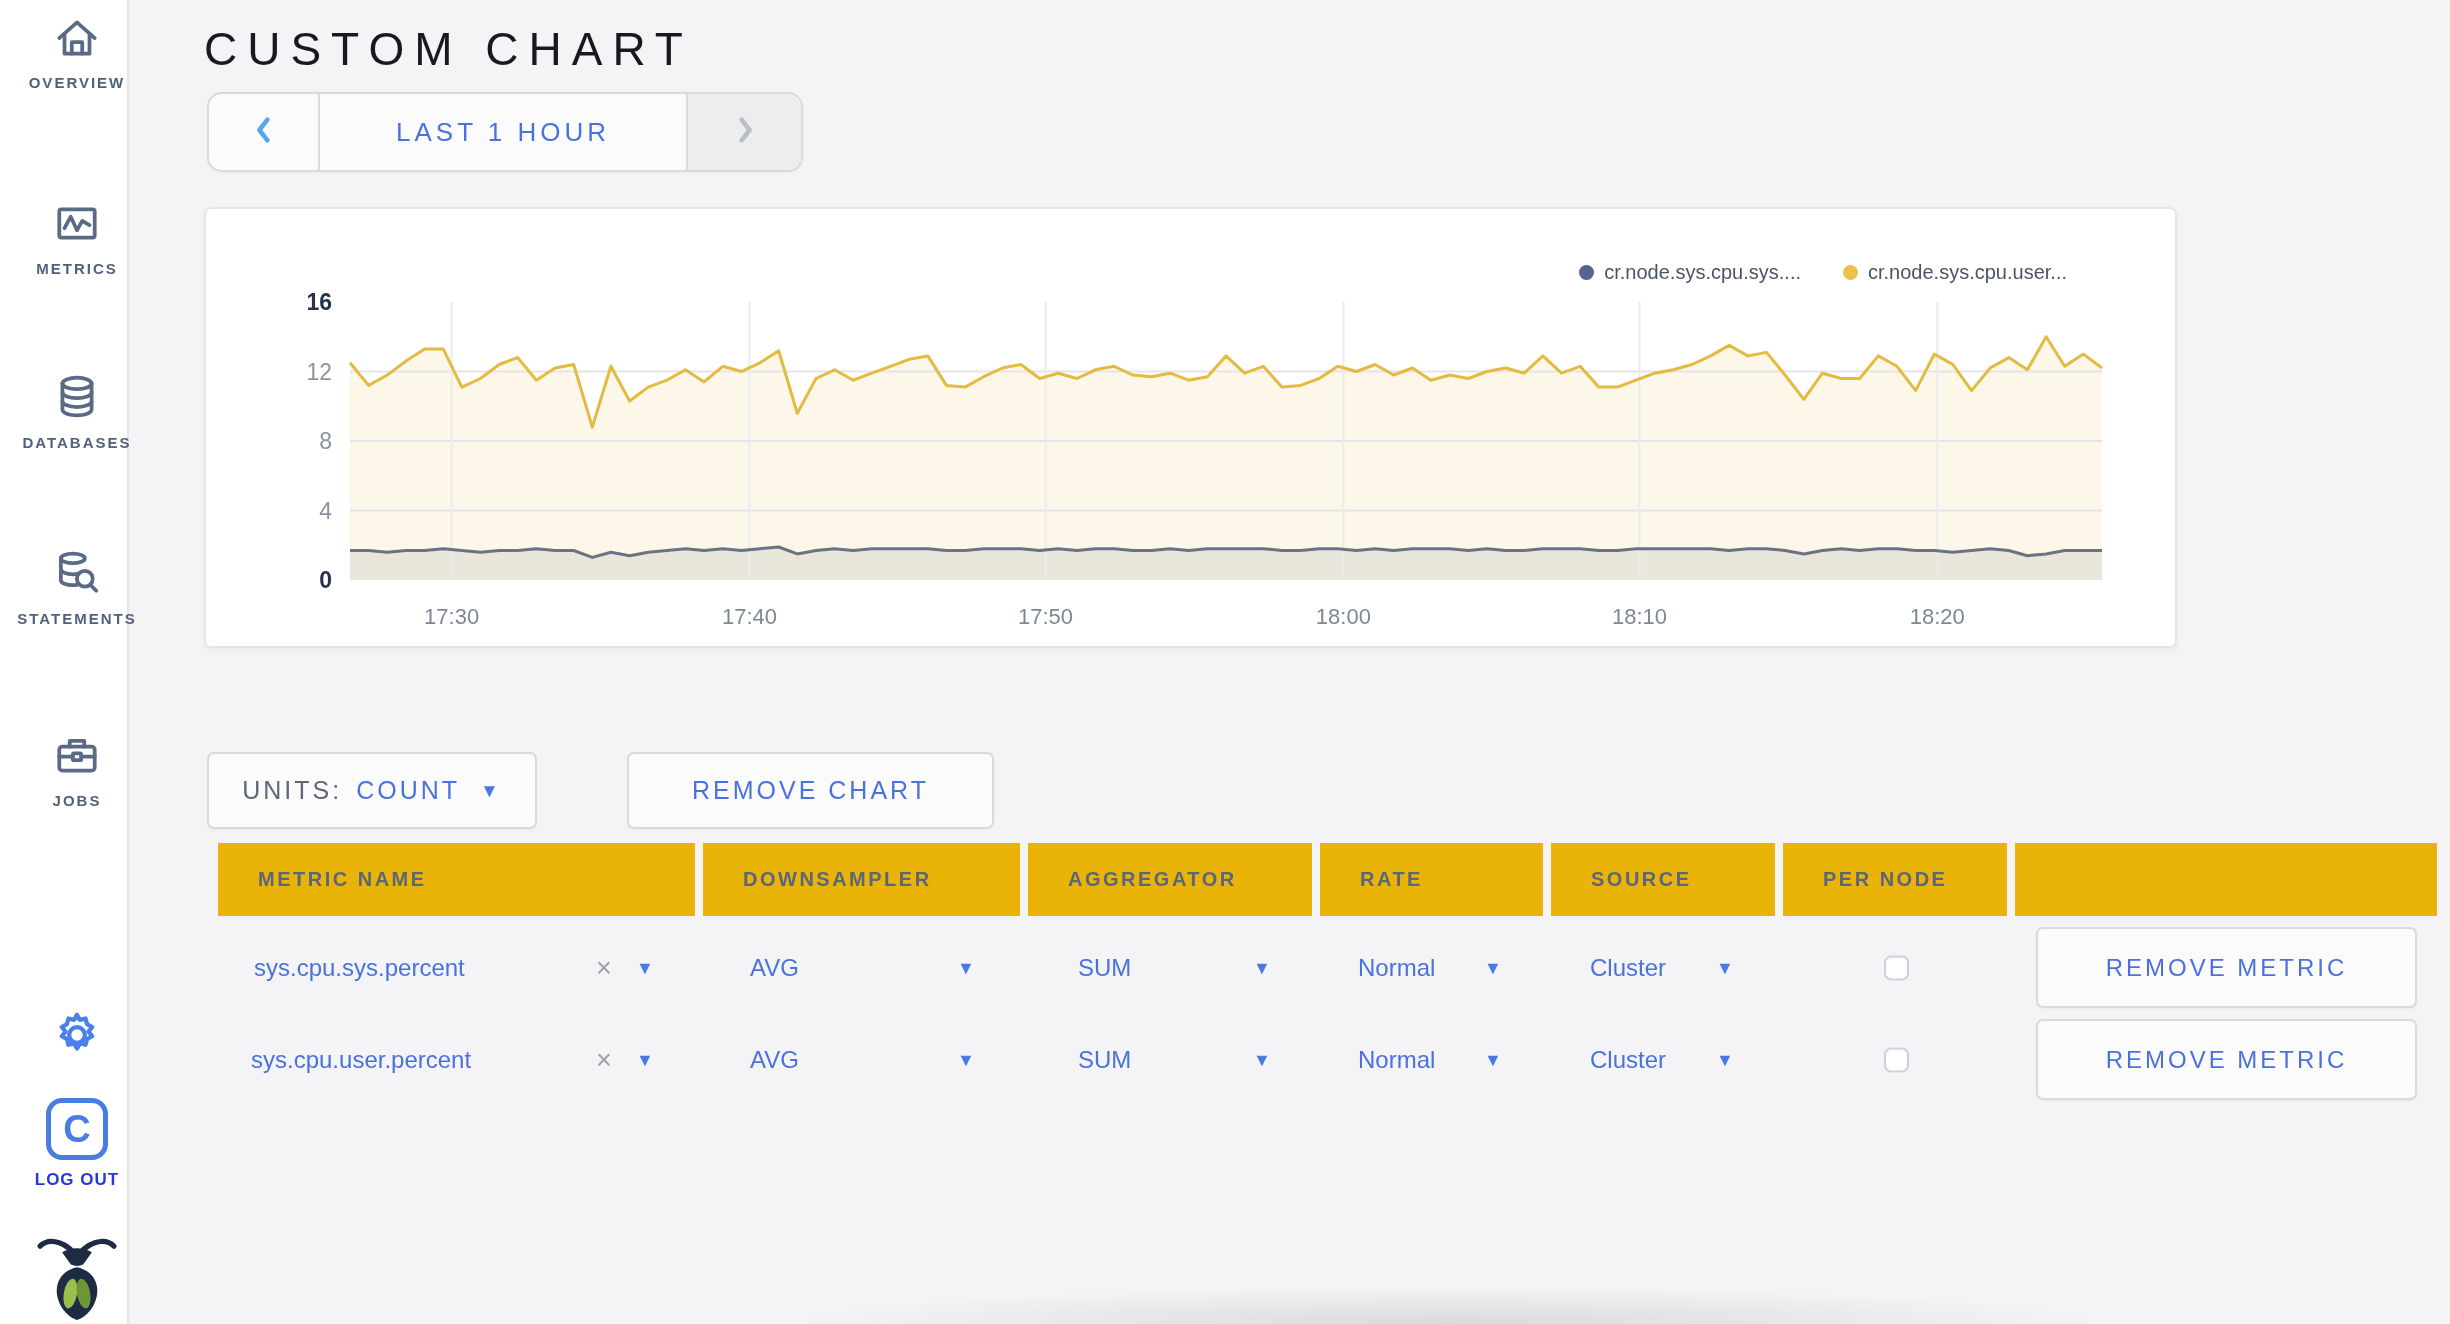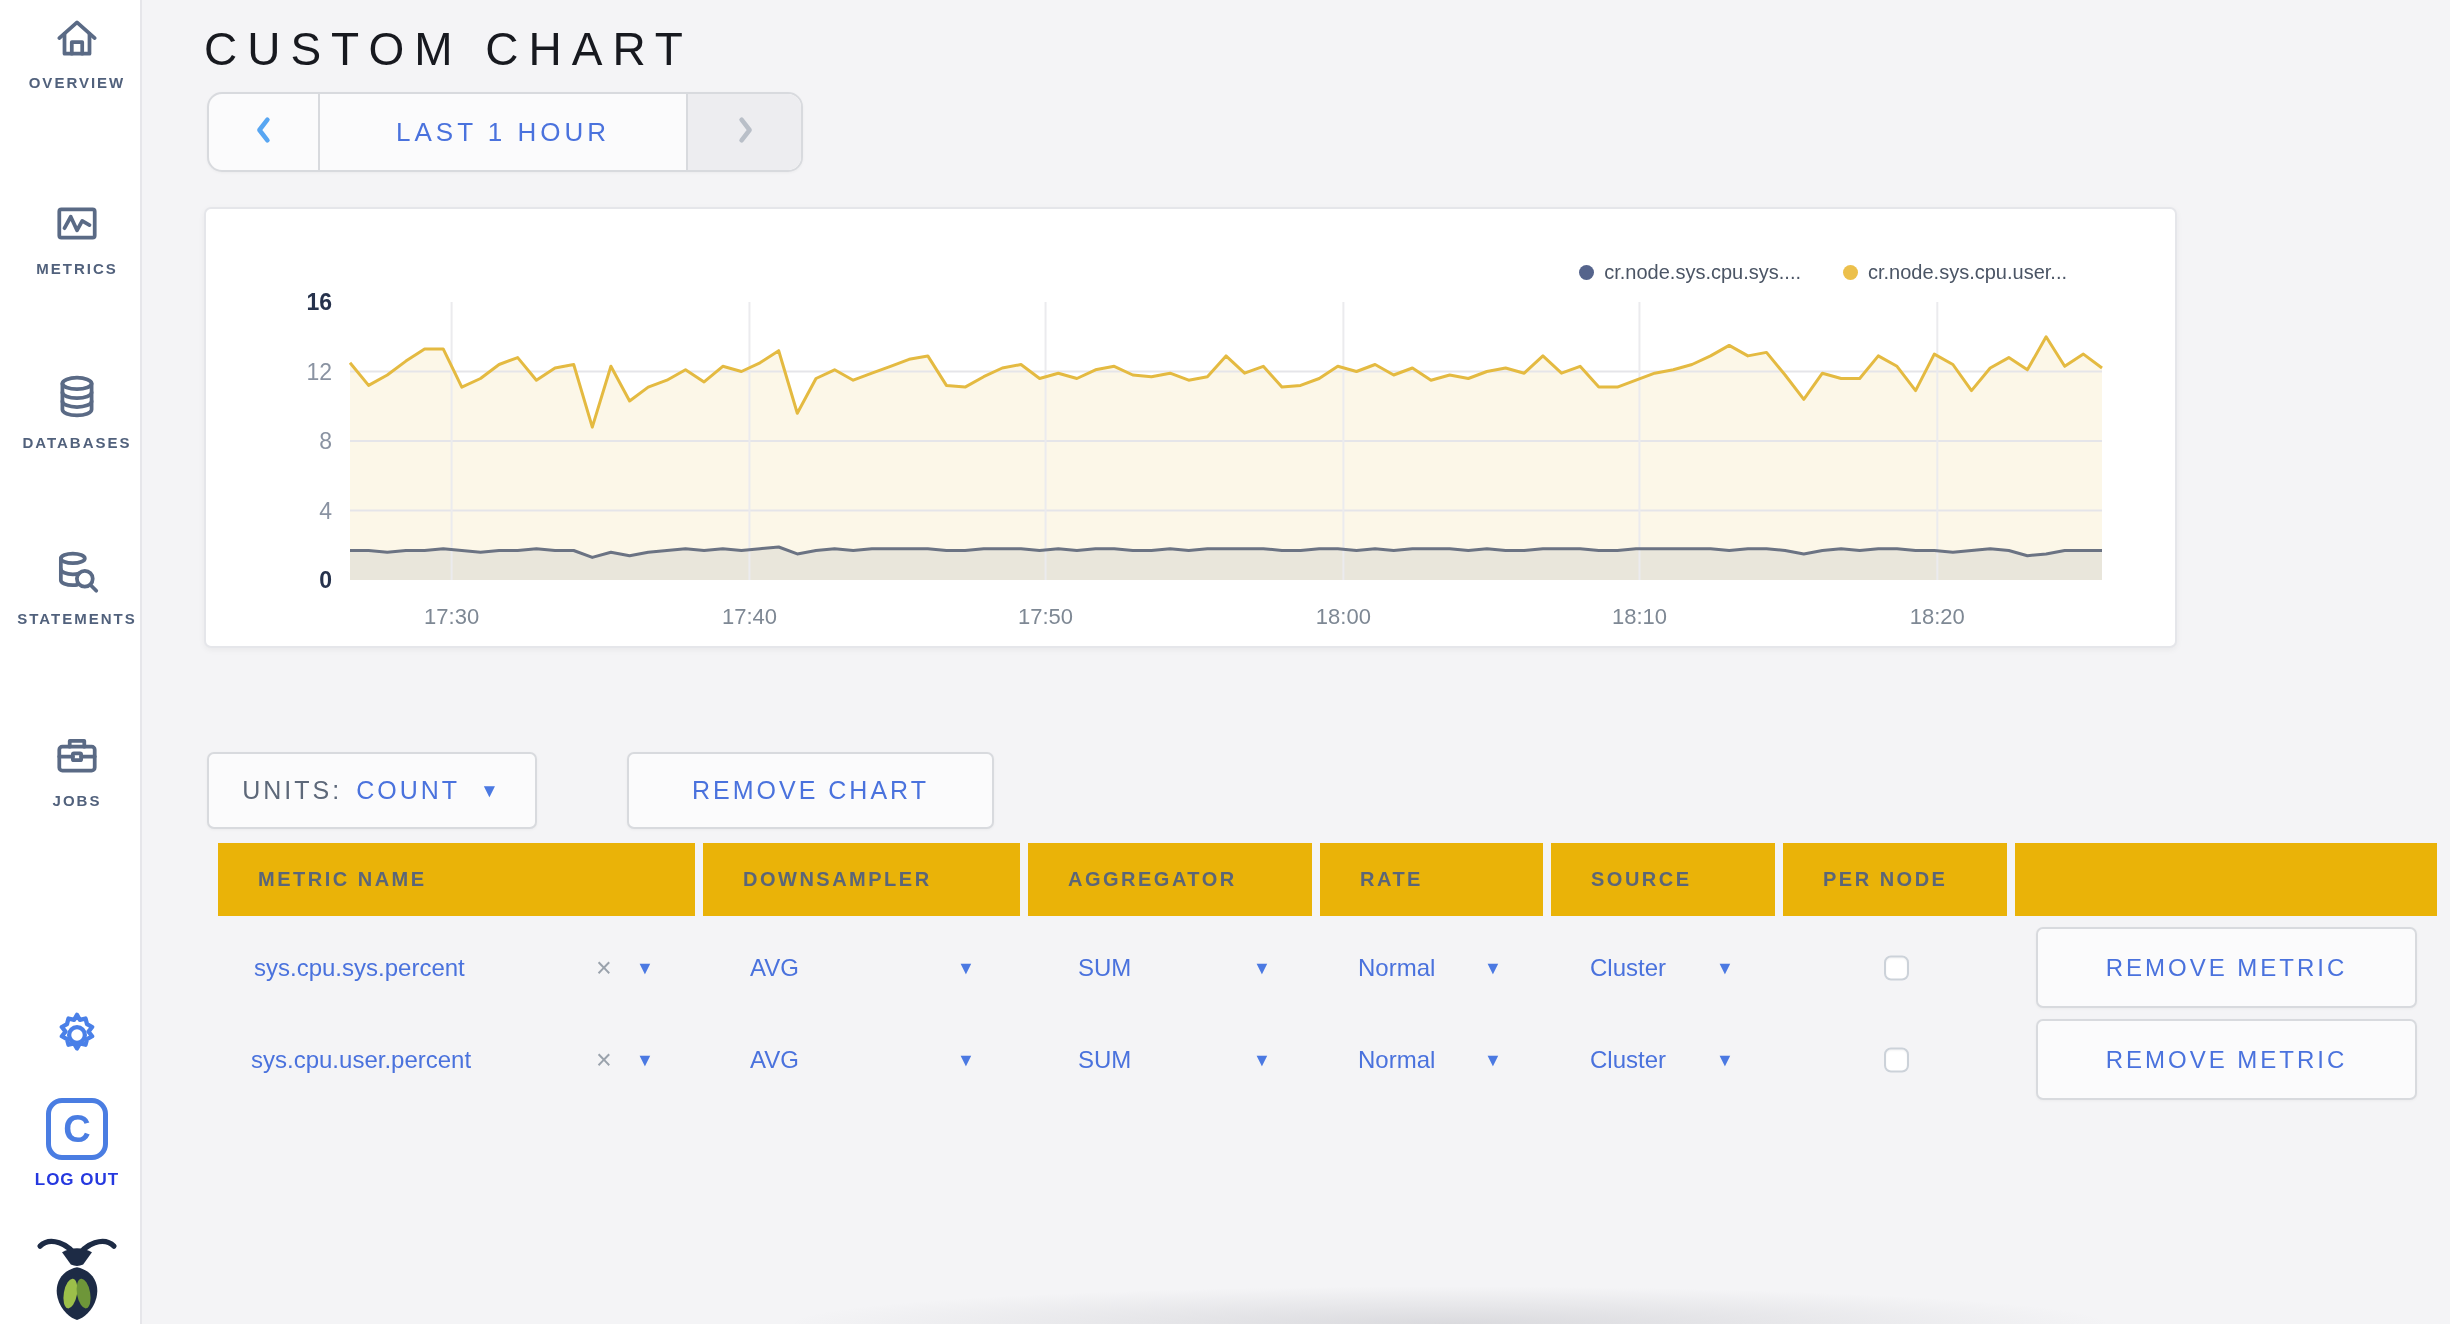--- a/index.html
+++ b/index.html
@@ -1,21 +1,21 @@
 <!DOCTYPE html>
 <html><head>
 <meta charset="utf-8">
 <style>
   * { margin:0; padding:0; box-sizing:border-box; }
   html,body { width:2450px; height:1324px; overflow:hidden;
     font-family:"Liberation Sans", sans-serif; background:#f4f4f6; }
   .stage { position:relative; width:2450px; height:1324px; background:#f4f4f6; }
 
   
-  .sidebar { position:absolute; left:0; top:0; width:142px; height:1324px;
+  .sidebar { position:absolute; left:0; top:0; width:129px; height:1324px;
     background:#ffffff; border-right:2px solid #e6e6ea; }
   .nav-item { position:absolute; left:0; width:154px; text-align:center; cursor:pointer; }
   .nav-item svg { display:block; margin:0 auto; }
   .nav-label { display:block; margin-top:12px; font-size:15px; font-weight:bold;
     letter-spacing:2px; color:#51617c; }
   .gear { position:absolute; left:0; width:154px; text-align:center; cursor:pointer; }
   .c-badge { width:62px; height:62px; margin:0 auto; border:5px solid #4a7de2;
     border-radius:16px; display:flex; align-items:center; justify-content:center; }
   .c-badge span { font-size:38px; font-weight:bold; color:#4a7de2; }
   .logout-label { display:block; margin-top:10px; font-size:17px; font-weight:bold;

